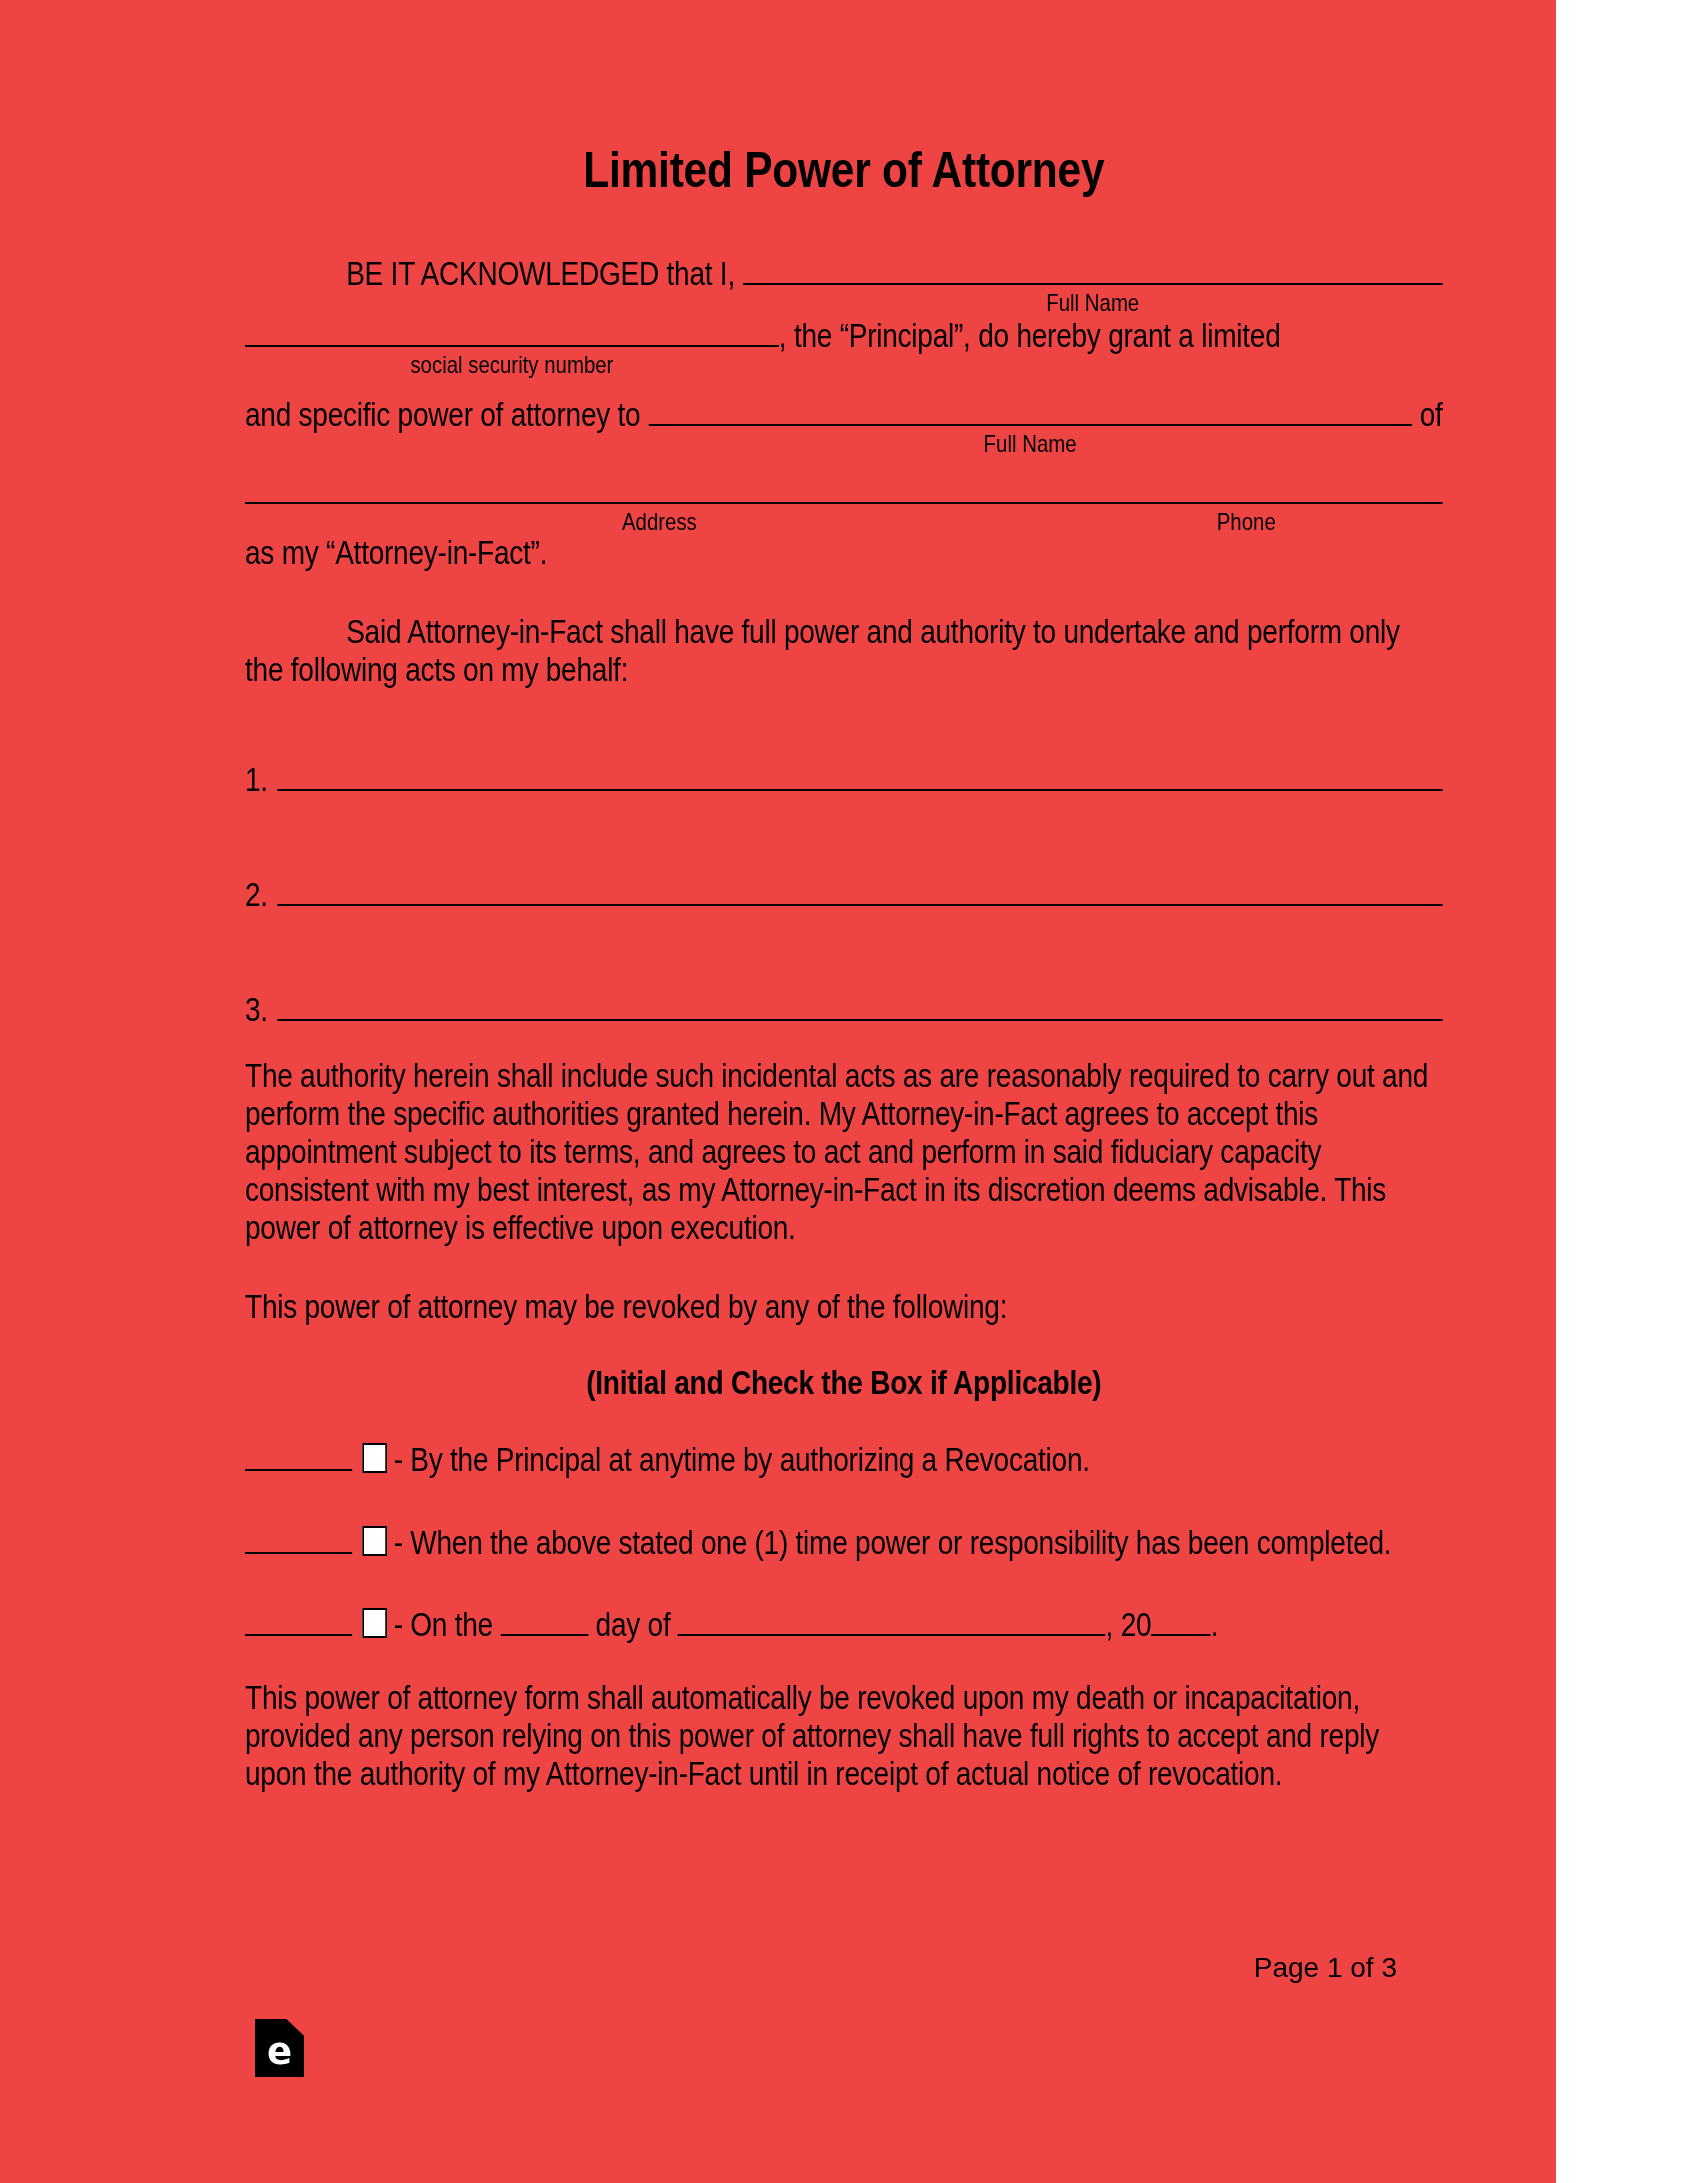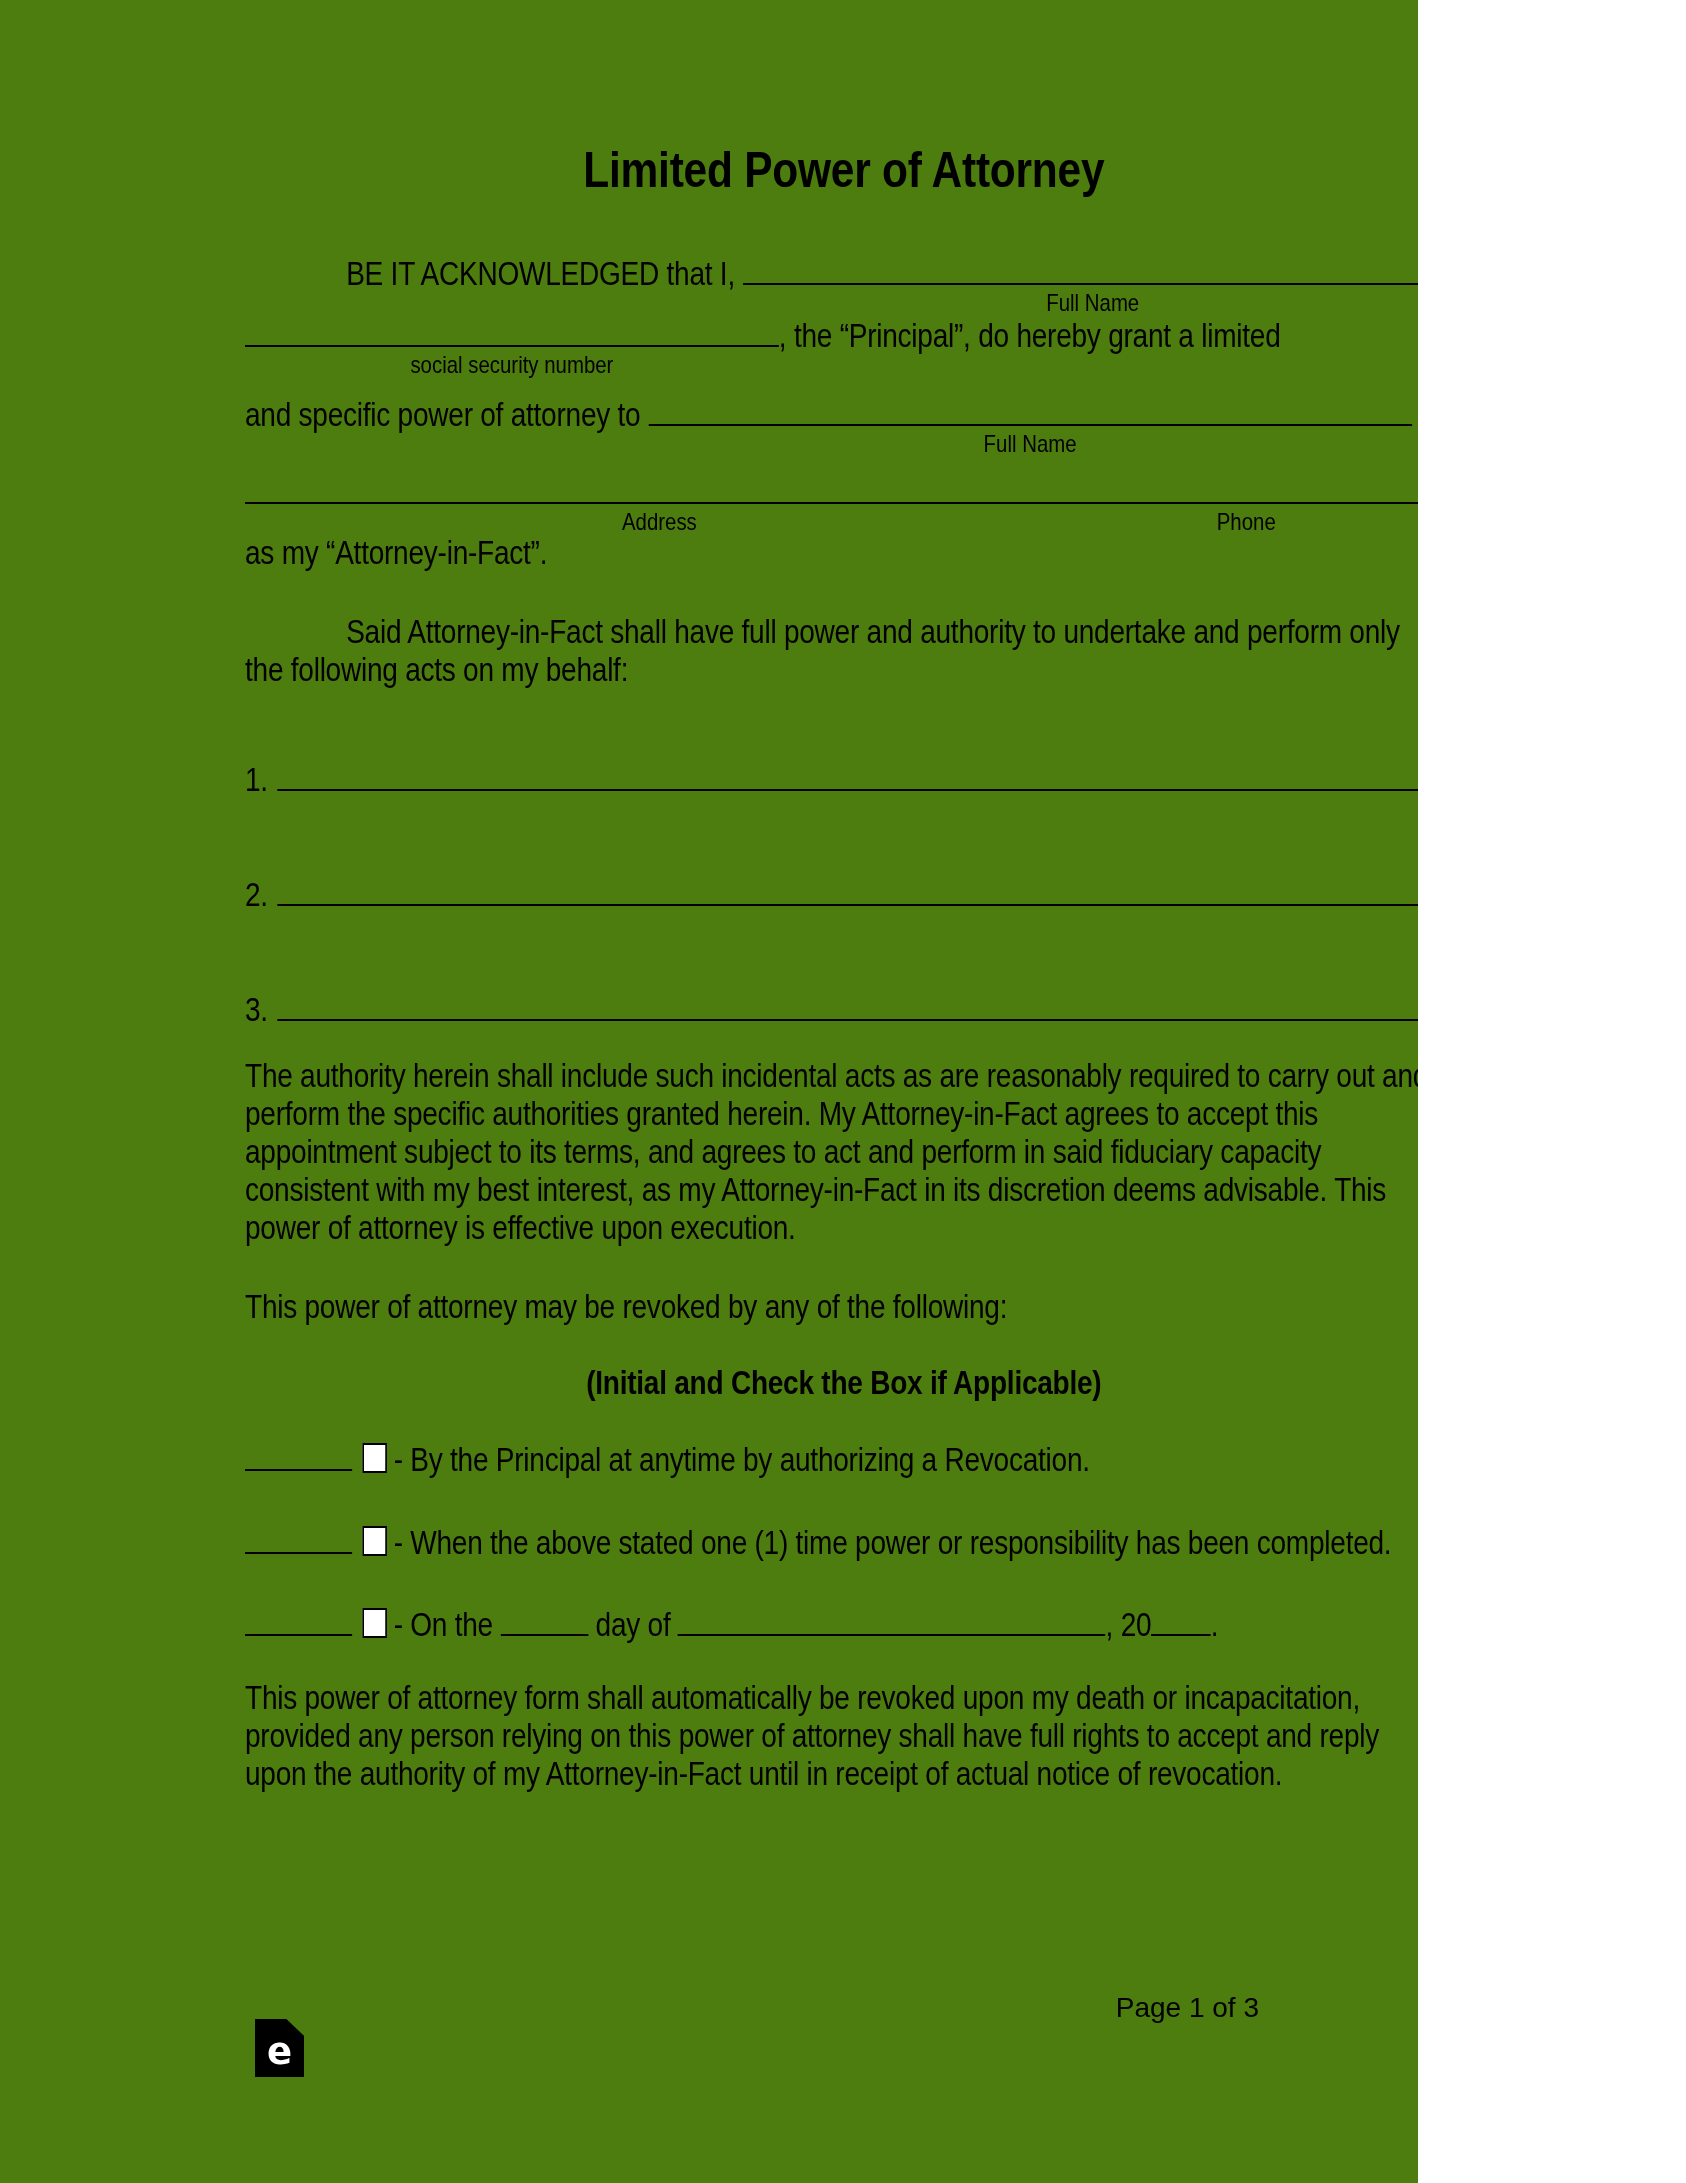--- a/index.html
+++ b/index.html
@@ -1,19 +1,19 @@
 <!DOCTYPE html>
 <html style="font-size:10.6px"><head>
 <meta charset="utf-8">
 <title>Limited Power of Attorney</title>
 <style>
   * { margin:0; padding:0; box-sizing:border-box; }
   html,body { background:#ffffff; }
   body { width:1687px; height:2183px; font-family:"Liberation Sans", sans-serif; color:#000; }
-  .page { position:relative; width:1418px; height:2183px; background:#4d7c0f; overflow:hidden; }
+  .page { position:relative; width:1556px; height:2183px; background:#ef4444; overflow:hidden; }
 
   
   .content {
     position:absolute; left:245px; top:142px; width:1409px;
     transform:scaleX(0.85); transform-origin:top left;
     font-size:33px; line-height:38px; letter-spacing:-0.3px;
   }
 
   .title { font-size:50px; line-height:57px; font-weight:bold; text-align:center; margin-bottom:56px; }
 
@@ -62,21 +62,21 @@
   .termination { margin-top:35px; }
 
   
   .logo { position:absolute; left:255px; top:2019px; width:49px; height:58px; }
   .logo-body { position:absolute; inset:0; background:#000;
     clip-path:polygon(0 0, 64% 0, 100% 29%, 100% 100%, 0 100%); }
   .logo-fold { position:absolute; top:1.3px; right:1.3px; width:17px; height:16px; background:#000;
     clip-path:polygon(0 0, 100% 100%, 0 100%); }
   .logo-e { position:absolute; left:50%; top:55%; transform:translate(-50%,-50%);
     color:#fff; font-family:"DejaVu Sans", sans-serif; font-weight:bold; font-size:37px; line-height:37px; }
-  .page-indicator { position:absolute; right:159px; top:1992px; font-size:28px; line-height:32px; }
+  .page-indicator { position:absolute; right:159px; top:1952px; font-size:28px; line-height:32px; }
 </style>
 </head>
 <body>
 
 <div class="page">
   <div class="content">
 
     <h1 class="title">Limited Power of Attorney</h1>
 
     <section>

